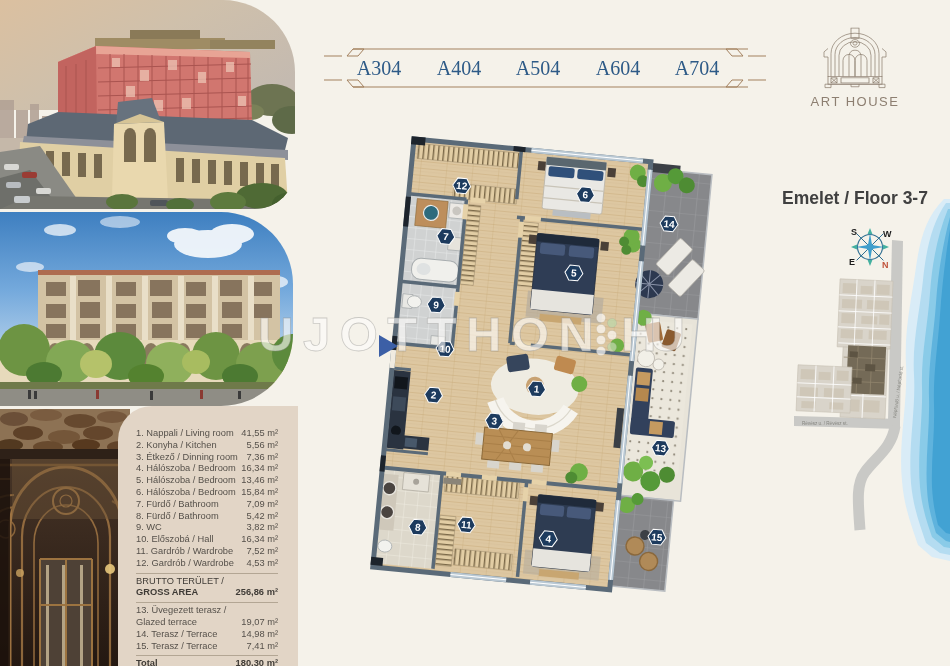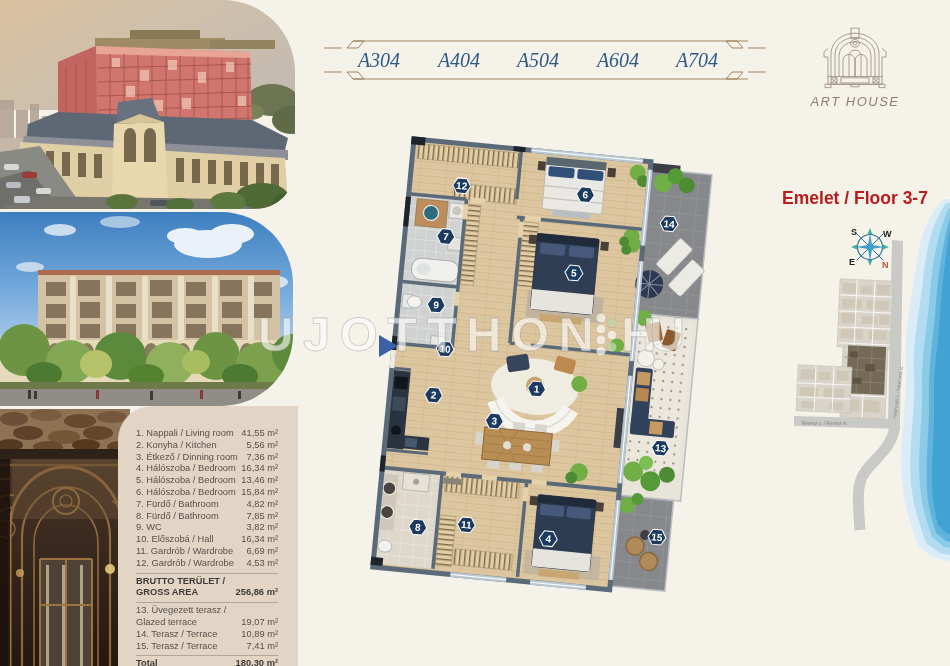--- a/index.html
+++ b/index.html
@@ -275,46 +275,46 @@
 
 <div class="abs" id="legend" style="left:118px;top:406px;width:180px;height:260px;background:#e2d5c6;border-radius:34px 0 0 0;font-size:9.3px;color:#55504a;line-height:11.8px;">
   <div class="abs" style="left:18px;top:22px;width:142px;">
 
     <div><span style="float:right">41,55 m²</span>1. Nappali / Living room</div>
     <div><span style="float:right">5,56 m²</span>2. Konyha / Kitchen</div>
     <div><span style="float:right">7,36 m²</span>3. Étkező / Dinning room</div>
     <div><span style="float:right">16,34 m²</span>4. Hálószoba / Bedroom</div>
     <div><span style="float:right">13,46 m²</span>5. Hálószoba / Bedroom</div>
     <div><span style="float:right">15,84 m²</span>6. Hálószoba / Bedroom</div>
-    <div><span style="float:right">4,82 m²</span>7. Fürdő / Bathroom</div>
-    <div><span style="float:right">7,85 m²</span>8. Fürdő / Bathroom</div>
+    <div><span style="float:right">7,09 m²</span>7. Fürdő / Bathroom</div>
+    <div><span style="float:right">5,42 m²</span>8. Fürdő / Bathroom</div>
     <div><span style="float:right">3,82 m²</span>9. WC</div>
     <div><span style="float:right">16,34 m²</span>10. Előszobá / Hall</div>
-    <div><span style="float:right">6,69 m²</span>11. Gardrób / Wardrobe</div>
+    <div><span style="float:right">7,52 m²</span>11. Gardrób / Wardrobe</div>
     <div><span style="float:right">4,53 m²</span>12. Gardrób / Wardrobe</div>
 
     <div style="border-top:1px solid #b3a694;margin:3px 0 2px;"></div>
 
-    <div style="font-weight:bold;color:#3f3b36;">BRUTTO TERÜLET /</div>
+    <div style="font-weight:normal;color:#3f3b36;">BRUTTO TERÜLET /</div>
     <div style="font-weight:bold;color:#3f3b36;"><span style="float:right">256,86 m²</span>GROSS AREA</div>
 
     <div style="border-top:1px solid #b3a694;margin:3px 0 2px;"></div>
 
     <div>13. Üvegezett terasz /</div>
     <div><span style="float:right">19,07 m²</span>Glazed terrace</div>
-    <div><span style="float:right">10,89 m²</span>14. Terasz / Terrace</div>
+    <div><span style="float:right">14,98 m²</span>14. Terasz / Terrace</div>
     <div><span style="float:right">7,41 m²</span>15. Terasz / Terrace</div>
 
     <div style="border-top:1px solid #b3a694;margin:3px 0 2px;"></div>
 
     <div style="font-weight:bold;color:#3f3b36;"><span style="float:right">180,30 m²</span>Total</div>
   </div>
 </div>
 
-<div class="abs" id="banner" style="left:320px;top:32px;width:450px;height:56px;font-style:italic;">
+<div class="abs" id="banner" style="left:320px;top:40px;width:450px;height:56px;">
 <svg width="450" height="56" viewBox="0 0 450 56" xmlns="http://www.w3.org/2000/svg">
 
   <g stroke="#a3815f" stroke-width="1" fill="none">
     <path d="M4 16 L22 16 M27 16 L33 9 L44 9 L38 16 Z M33 9 L428 9"></path>
     <path d="M446 16 L428 16 M423 16 L417 9 L406 9 L412 16 Z"></path>
   </g>
 
   <g stroke="#a3815f" stroke-width="1" fill="none">
     <path d="M4 40 L22 40 M27 40 L33 47 L44 47 L38 40 Z M33 47 L428 47"></path>
     <path d="M446 40 L428 40 M423 40 L417 47 L406 47 L412 40 Z"></path>
@@ -323,21 +323,21 @@
   <g fill="#2d5a87" font-family="Liberation Serif, serif" font-size="20" text-anchor="middle">
     <text x="59" y="35">A304</text>
     <text x="139" y="35">A404</text>
     <text x="218" y="35">A504</text>
     <text x="298" y="35">A604</text>
     <text x="377" y="35">A704</text>
   </g>
 </svg>
 </div>
 
-<div class="abs" id="logo" style="left:795px;top:22px;width:145px;height:90px;font-style:italic;">
+<div class="abs" id="logo" style="left:795px;top:22px;width:145px;height:90px;">
 <svg width="145" height="90" viewBox="0 0 145 90" xmlns="http://www.w3.org/2000/svg">
 
   <g stroke="#8d7f71" stroke-width="0.8" fill="none" transform="translate(0,1) scale(1,0.85)">
     <path d="M36 63 L36 36 A24 24 0 0 1 84 36 L84 63"></path>
     <path d="M40 63 L40 37 A20 20 0 0 1 80 37 L80 63"></path>
     <path d="M44 63 L44 38 A16 16 0 0 1 76 38 L76 63"></path>
     <rect x="56" y="6" width="8" height="12"></rect>
     <circle cx="60" cy="24" r="4.5"></circle>
     <circle cx="60" cy="24" r="2"></circle>
     <path d="M48 63 L48 44 A6 7 0 0 1 60 44 L60 63"></path>
@@ -350,21 +350,21 @@
     <rect x="78" y="64.5" width="6" height="6"></rect>
         <path d="M78 64.5 L84 70.5 M84 64.5 L78 70.5"></path>
     <rect x="46" y="64.5" width="28" height="6"></rect>
     <path d="M30 72 L90 72 M30 72 L30 76 L36 76 L36 72 M84 72 L84 76 L90 76 L90 72 M56 72 L56 75 L64 75 L64 72"></path>
   </g>
 
   <text x="60" y="84" text-anchor="middle" font-family="Liberation Sans, sans-serif" font-size="13" letter-spacing="1.5" fill="#8d7f71">ART HOUSE</text>
 </svg>
 </div>
 
-<div class="abs" id="floortitle" style="left:760px;top:188px;width:190px;text-align:center;font-weight:bold;font-size:17.5px;color:#b91c1c;letter-spacing:0px;">Emelet / Floor 3-7</div>
+<div class="abs" id="floortitle" style="left:760px;top:188px;width:190px;text-align:center;font-weight:bold;font-size:17.5px;color:#404040;letter-spacing:0px;">Emelet / Floor 3-7</div>
 
 <div class="abs" id="compass" style="left:840px;top:220px;width:62px;height:60px;">
 <svg width="62" height="60" viewBox="0 0 62 60" xmlns="http://www.w3.org/2000/svg">
   <circle cx="30" cy="27" r="12.5" fill="none" stroke="#2e6e91" stroke-width="1.1"></circle>
   <g stroke="#2e6e91" stroke-width="1">
     <path d="M16.6 13.6 L43.4 40.4 M43.4 13.6 L16.6 40.4"></path>
   </g>
   <g fill="#3f9ecc">
     <path d="M30 13 L32 25 L30 27 L28 25 Z"></path>
     <path d="M30 41 L32 29 L30 27 L28 29 Z"></path>

